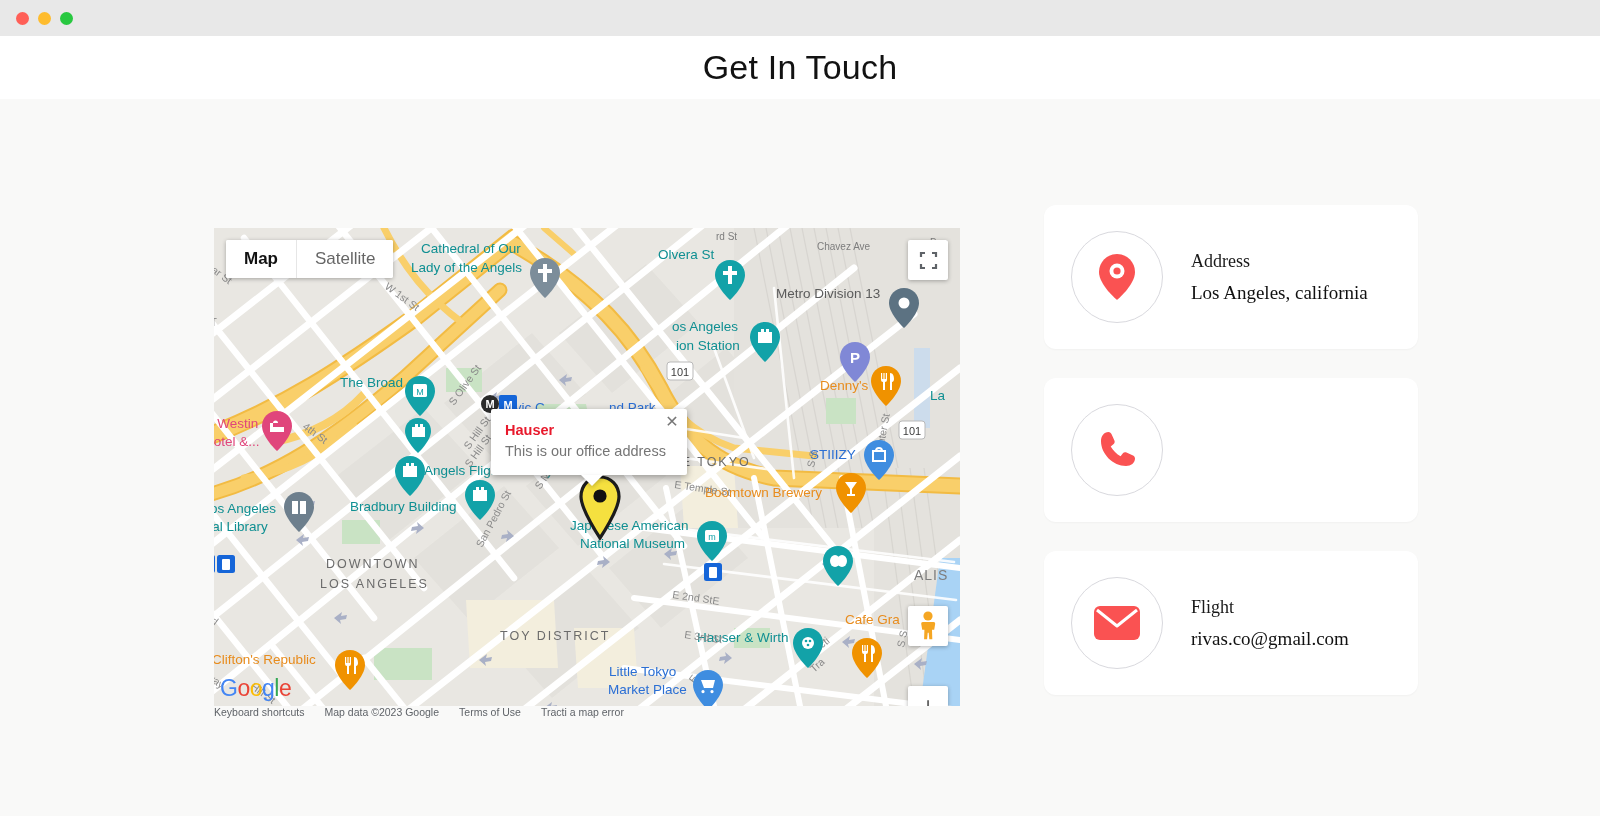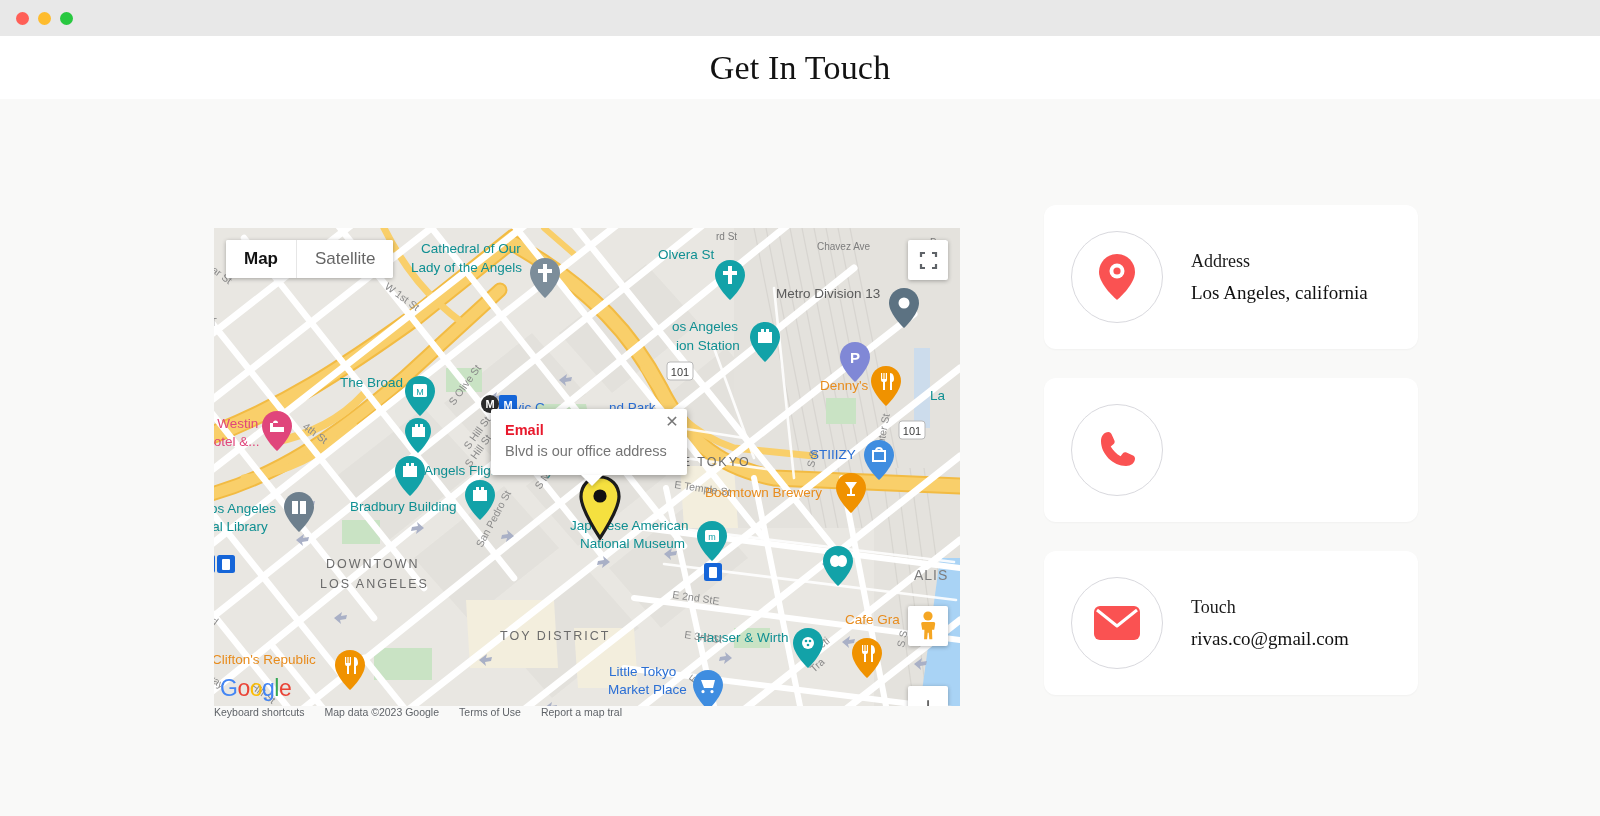--- a/index.html
+++ b/index.html
@@ -27,21 +27,21 @@
   .light.yellow { background: #febc2e; }
   .light.green { background: #28c840; }
 
   
   .header {
     flex: 0 0 63px;
     background: #ffffff;
     display: flex; align-items: center; justify-content: center;
   }
   .page-title {
-    font-family: Liberation Serif, serif;
+    font-family: Liberation Sans, sans-serif;
     font-size: 34px;
     font-weight: 400;
     color: #121212;
     letter-spacing: 0.2px;
   }
 
   
   .main {
     flex: 1 1 auto;
     background: #f9f9f8;
@@ -598,41 +598,41 @@
         </svg>
       </div>
 
       <div class="zoom-ctl">
         <div class="zoom-btn">+</div>
 
       </div>
 
       <div class="infowin">
         <div class="infowin-close">✕</div>
-        <div class="infowin-title">Email</div>
-        <div class="infowin-body">Blvd is our office address</div>
+        <div class="infowin-title">Hauser</div>
+        <div class="infowin-body">This is our office address</div>
       </div>
 
       <div class="map-pin">
         <svg width="48" height="68" viewBox="0 0 48 68">
           <path d="M24 3 C13 3 5 11.5 5 22.5 C5 36 24 64 24 64 C24 64 43 36 43 22.5 C43 11.5 35 3 24 3 Z" fill="#f5e03f" stroke="#1c1c1c" stroke-width="3.2"></path>
           <circle cx="24" cy="22" r="6.6" fill="#111"></circle>
         </svg>
       </div>
 
       <div class="google-logo">
         <span class="gl" style="color:#4285f4">G</span><span class="gl" style="color:#ea4335">o</span><span class="gl" style="color:#fbbc05">o</span><span class="gl" style="color:#4285f4">g</span><span class="gl" style="color:#34a853">l</span><span class="gl" style="color:#ea4335">e</span>
       </div>
     </div>
 
     <div class="attrib">
       <span>Keyboard shortcuts</span>
       <span>Map data ©2023 Google</span>
       <span>Terms of Use</span>
-      <span>Report a map tral</span>
+      <span>Tracti a map error</span>
     </div>
 
     <div class="cards">
 
       <div class="card">
         <div class="card-icon">
           <svg width="42" height="50" viewBox="0 0 42 50">
             <path d="M21 2 C11 2 3 10 3 20 C3 33 21 48 21 48 C21 48 39 33 39 20 C39 10 31 2 21 2 Z" fill="#fa5252"></path>
             <circle cx="21" cy="19" r="7.5" fill="#fff"></circle>
             <circle cx="21" cy="19" r="3.6" fill="#fa5252"></circle>
@@ -653,20 +653,20 @@
       </div>
 
       <div class="card">
         <div class="card-icon">
           <svg width="48" height="36" viewBox="0 0 48 36">
             <rect x="1" y="1" width="46" height="34" rx="6" fill="#fa5252"></rect>
             <path d="M4 5 L24 21 L44 5" fill="none" stroke="#fff" stroke-width="3" stroke-linejoin="round"></path>
           </svg>
         </div>
         <div class="card-text">
-          <div class="card-label">Touch</div>
+          <div class="card-label">Flight</div>
           <div class="card-value">rivas.co@gmail.com</div>
         </div>
       </div>
 
     </div>
   </div>
 </div>
 
 </body></html>

